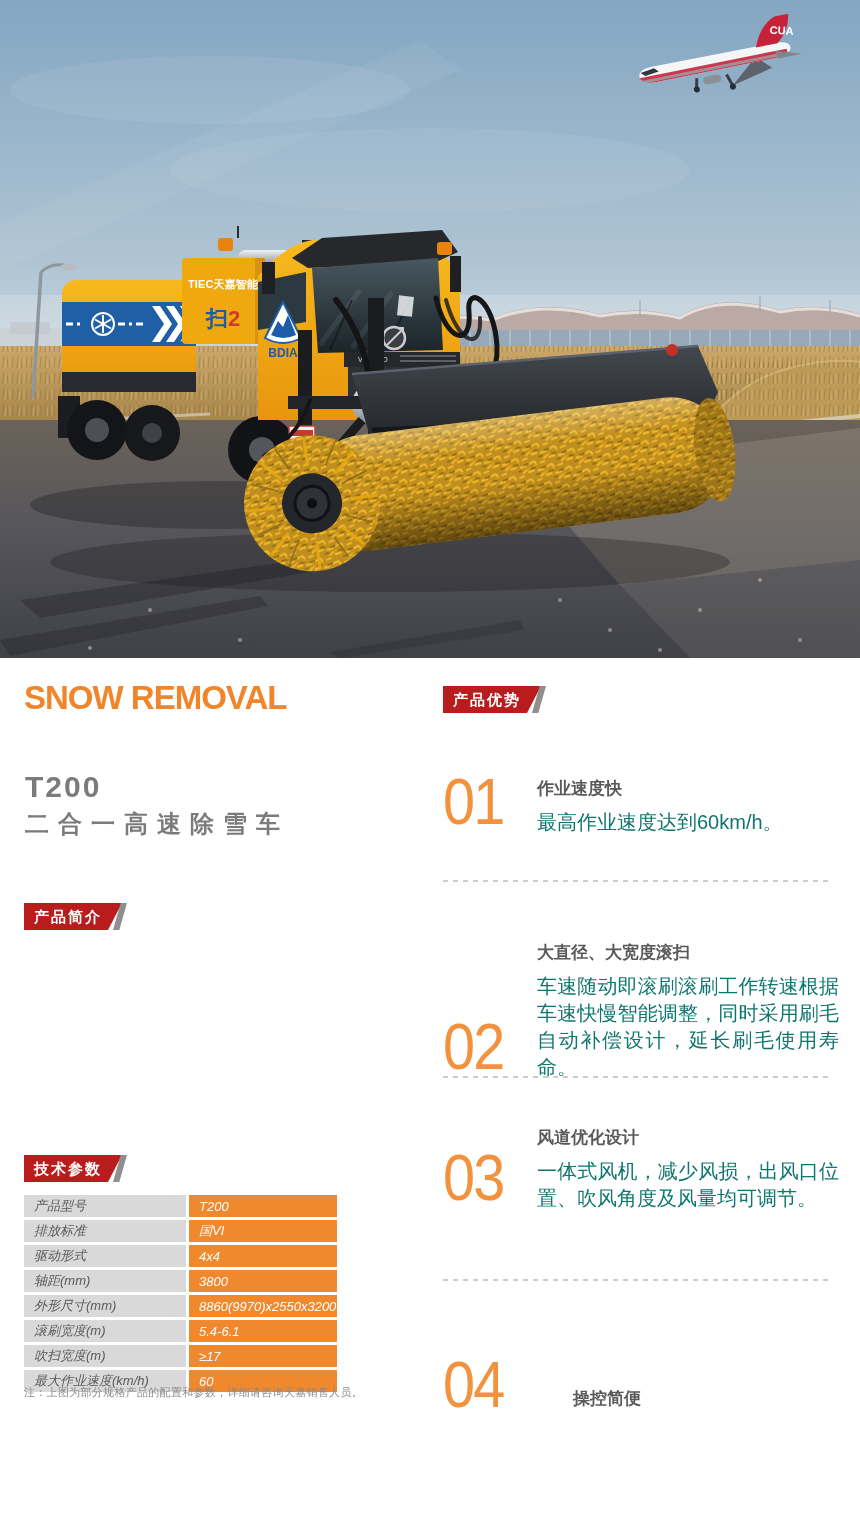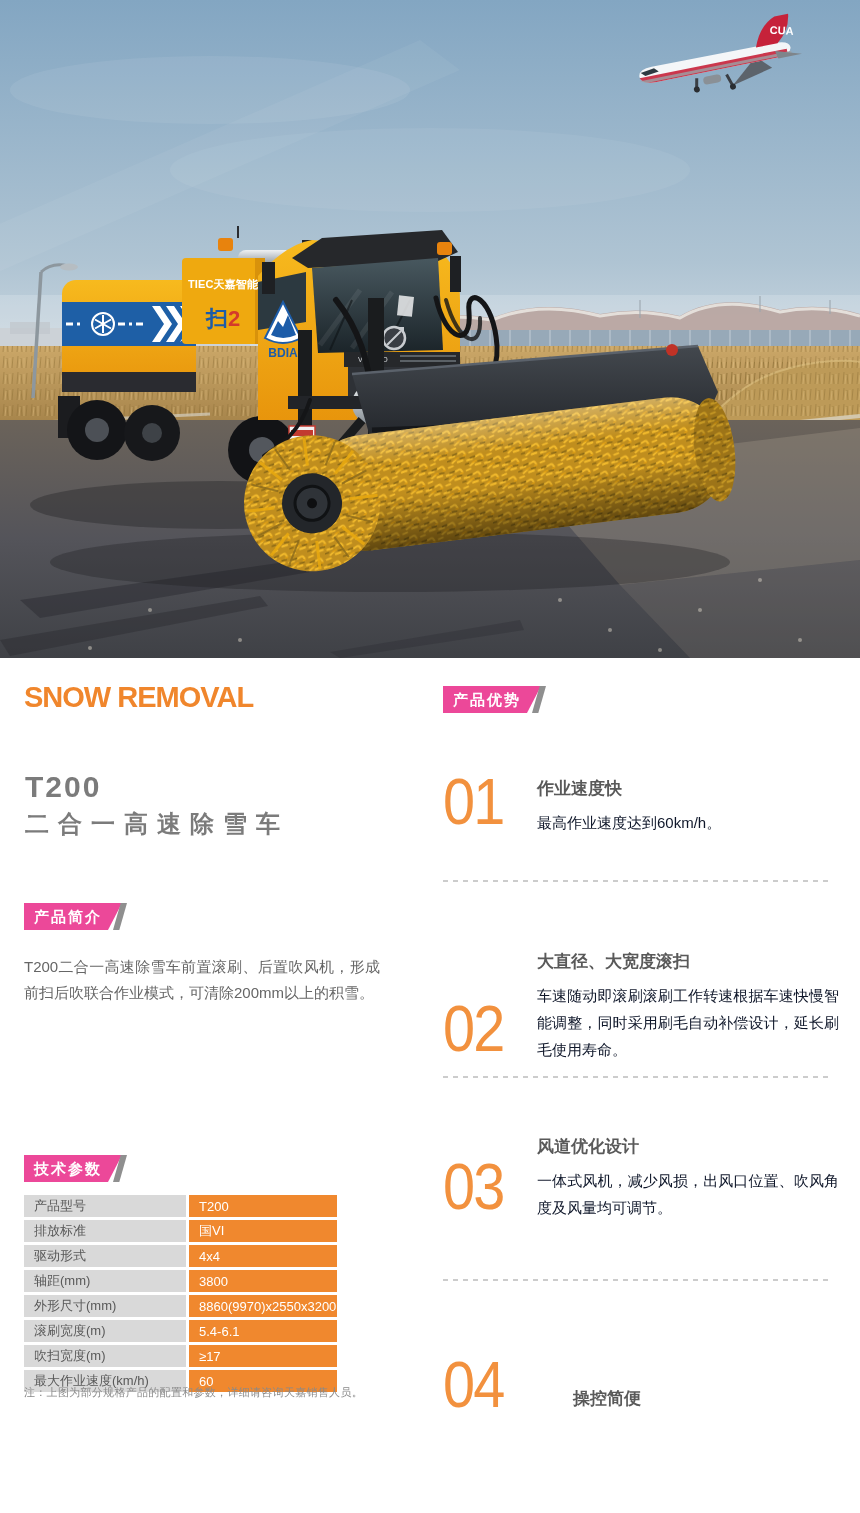--- a/index.html
+++ b/index.html
@@ -3,52 +3,52 @@
 <meta charset="utf-8">
 <style>
   html,body{margin:0;padding:0;background:#ffffff;}
   body{width:860px;height:1513px;position:relative;overflow:hidden;
        font-family:"Liberation Sans","DejaVu Sans",sans-serif;-webkit-font-smoothing:antialiased;}
   .hero{position:absolute;left:0;top:0;width:860px;height:658px;overflow:hidden;}
   .content{position:absolute;left:0;top:658px;width:860px;height:855px;background:#fff;}
 
   
   .h1{position:absolute;left:24px;top:18px;color:#F0862C;font-weight:800;
-      font-size:29px;line-height:43px;letter-spacing:-1px;}
+      font-size:33px;line-height:43px;letter-spacing:-1px;}
   .model{position:absolute;left:25px;top:112px;color:#7B7B7B;font-weight:bold;}
   .model .m1{font-size:30px;letter-spacing:2px;line-height:34px;}
   .model .m2{font-size:24px;letter-spacing:9px;line-height:40px;}
 
   .badge-wrap{position:absolute;height:27px;}
-  .badge{display:inline-block;height:27px;line-height:27px;background:#ec4899;color:#fff;
+  .badge{display:inline-block;height:27px;line-height:27px;background:#b91c1c;color:#fff;
          font-size:15px;font-weight:bold;letter-spacing:2px;padding:0 20px 0 10px;
          clip-path:polygon(0 0,100% 0,calc(100% - 14px) 100%,0 100%);}
   .badge-tail{position:absolute;top:0;right:-5px;width:14px;height:27px;background:#8F8F8F;
          clip-path:polygon(55% 0,100% 0,45% 100%,0 100%);}
 
   .intro-badge{left:24px;top:245px;}
   .intro-text{position:absolute;left:24px;top:281px;width:356px;font-size:15px;
               line-height:26px;color:#666;text-align:justify;}
 
   .specs-badge{left:24px;top:497px;}
-  .spec-table{position:absolute;left:24px;top:534px;width:313px;border-collapse:separate;border-spacing:0 3px;}
+  .spec-table{position:absolute;left:24px;top:534px;width:313px;border-collapse:separate;border-spacing:0 3px;font-style:italic;}
   .spec-table td{height:20px;font-size:13px;padding:1px 0 1px 10px;}
   .spec-table td.l{width:152px;background:#D9D9D9;color:#595959;}
   .spec-table td.gap{width:3px;padding:0;background:#fff;}
   .spec-table td.v{width:138px;background:#F0882E;color:#fff;}
   .spec-note{position:absolute;left:24px;top:727px;font-size:11px;color:#8A8A8A;letter-spacing:.3px;}
 
   
   .adv-badge{left:443px;top:28px;}
   .adv-item{position:absolute;left:443px;display:flex;align-items:flex-end;}
   .adv-num{width:88px;margin-right:6px;color:#F2913E;font-size:64px;line-height:68px;
            font-weight:400;letter-spacing:-2px;transform:scaleX(.9);transform-origin:left top;margin-top:4px;}
   .adv-body{width:302px;}
-  .adv-title{font-size:17px;font-weight:bold;color:#595959;margin:9px 0 9px 0;}
-  .adv-desc{font-size:15px;color:#0f172a;line-height:27px;text-align:justify;}
+  .adv-title{font-size:17px;font-weight:bold;color:#595959;margin:0 0 9px 0;}
+  .adv-desc{font-size:20px;color:#0f766e;line-height:27px;text-align:justify;}
   .dash-sep{position:absolute;left:443px;width:388px;height:2px;
             background:repeating-linear-gradient(90deg,#CCCCCC 0 5px,transparent 5px 10px);}
   .i1{top:106px;} .s1{top:222px;} .i2{top:283px;} .s2{top:418px;}
   .i3{top:468px;} .s3{top:621px;} .i4{top:689px;gap:36px;}
 </style>
 </head>
 <body>
 
 <div class="hero">
 <svg width="860" height="658" viewBox="0 0 860 658" xmlns="http://www.w3.org/2000/svg">
@@ -321,21 +321,20 @@
   <div class="model">
     <div class="m1">T200</div>
     <div class="m2">二合一高速除雪车</div>
   </div>
 
   <div class="badge-wrap intro-badge">
     <span class="badge">产品简介</span>
     <span class="badge-tail"></span>
   </div>
 
-  <p class="intro-text">T200二合一高速除雪车前置滚刷、后置吹风机，形成前扫后吹联合作业模式，可清除200mm以上的积雪。</p>
 
   <div class="badge-wrap specs-badge">
     <span class="badge">技术参数</span>
     <span class="badge-tail"></span>
   </div>
 
   <table class="spec-table">
     <tbody>
       <tr>
           <td class="l">产品型号</td>

